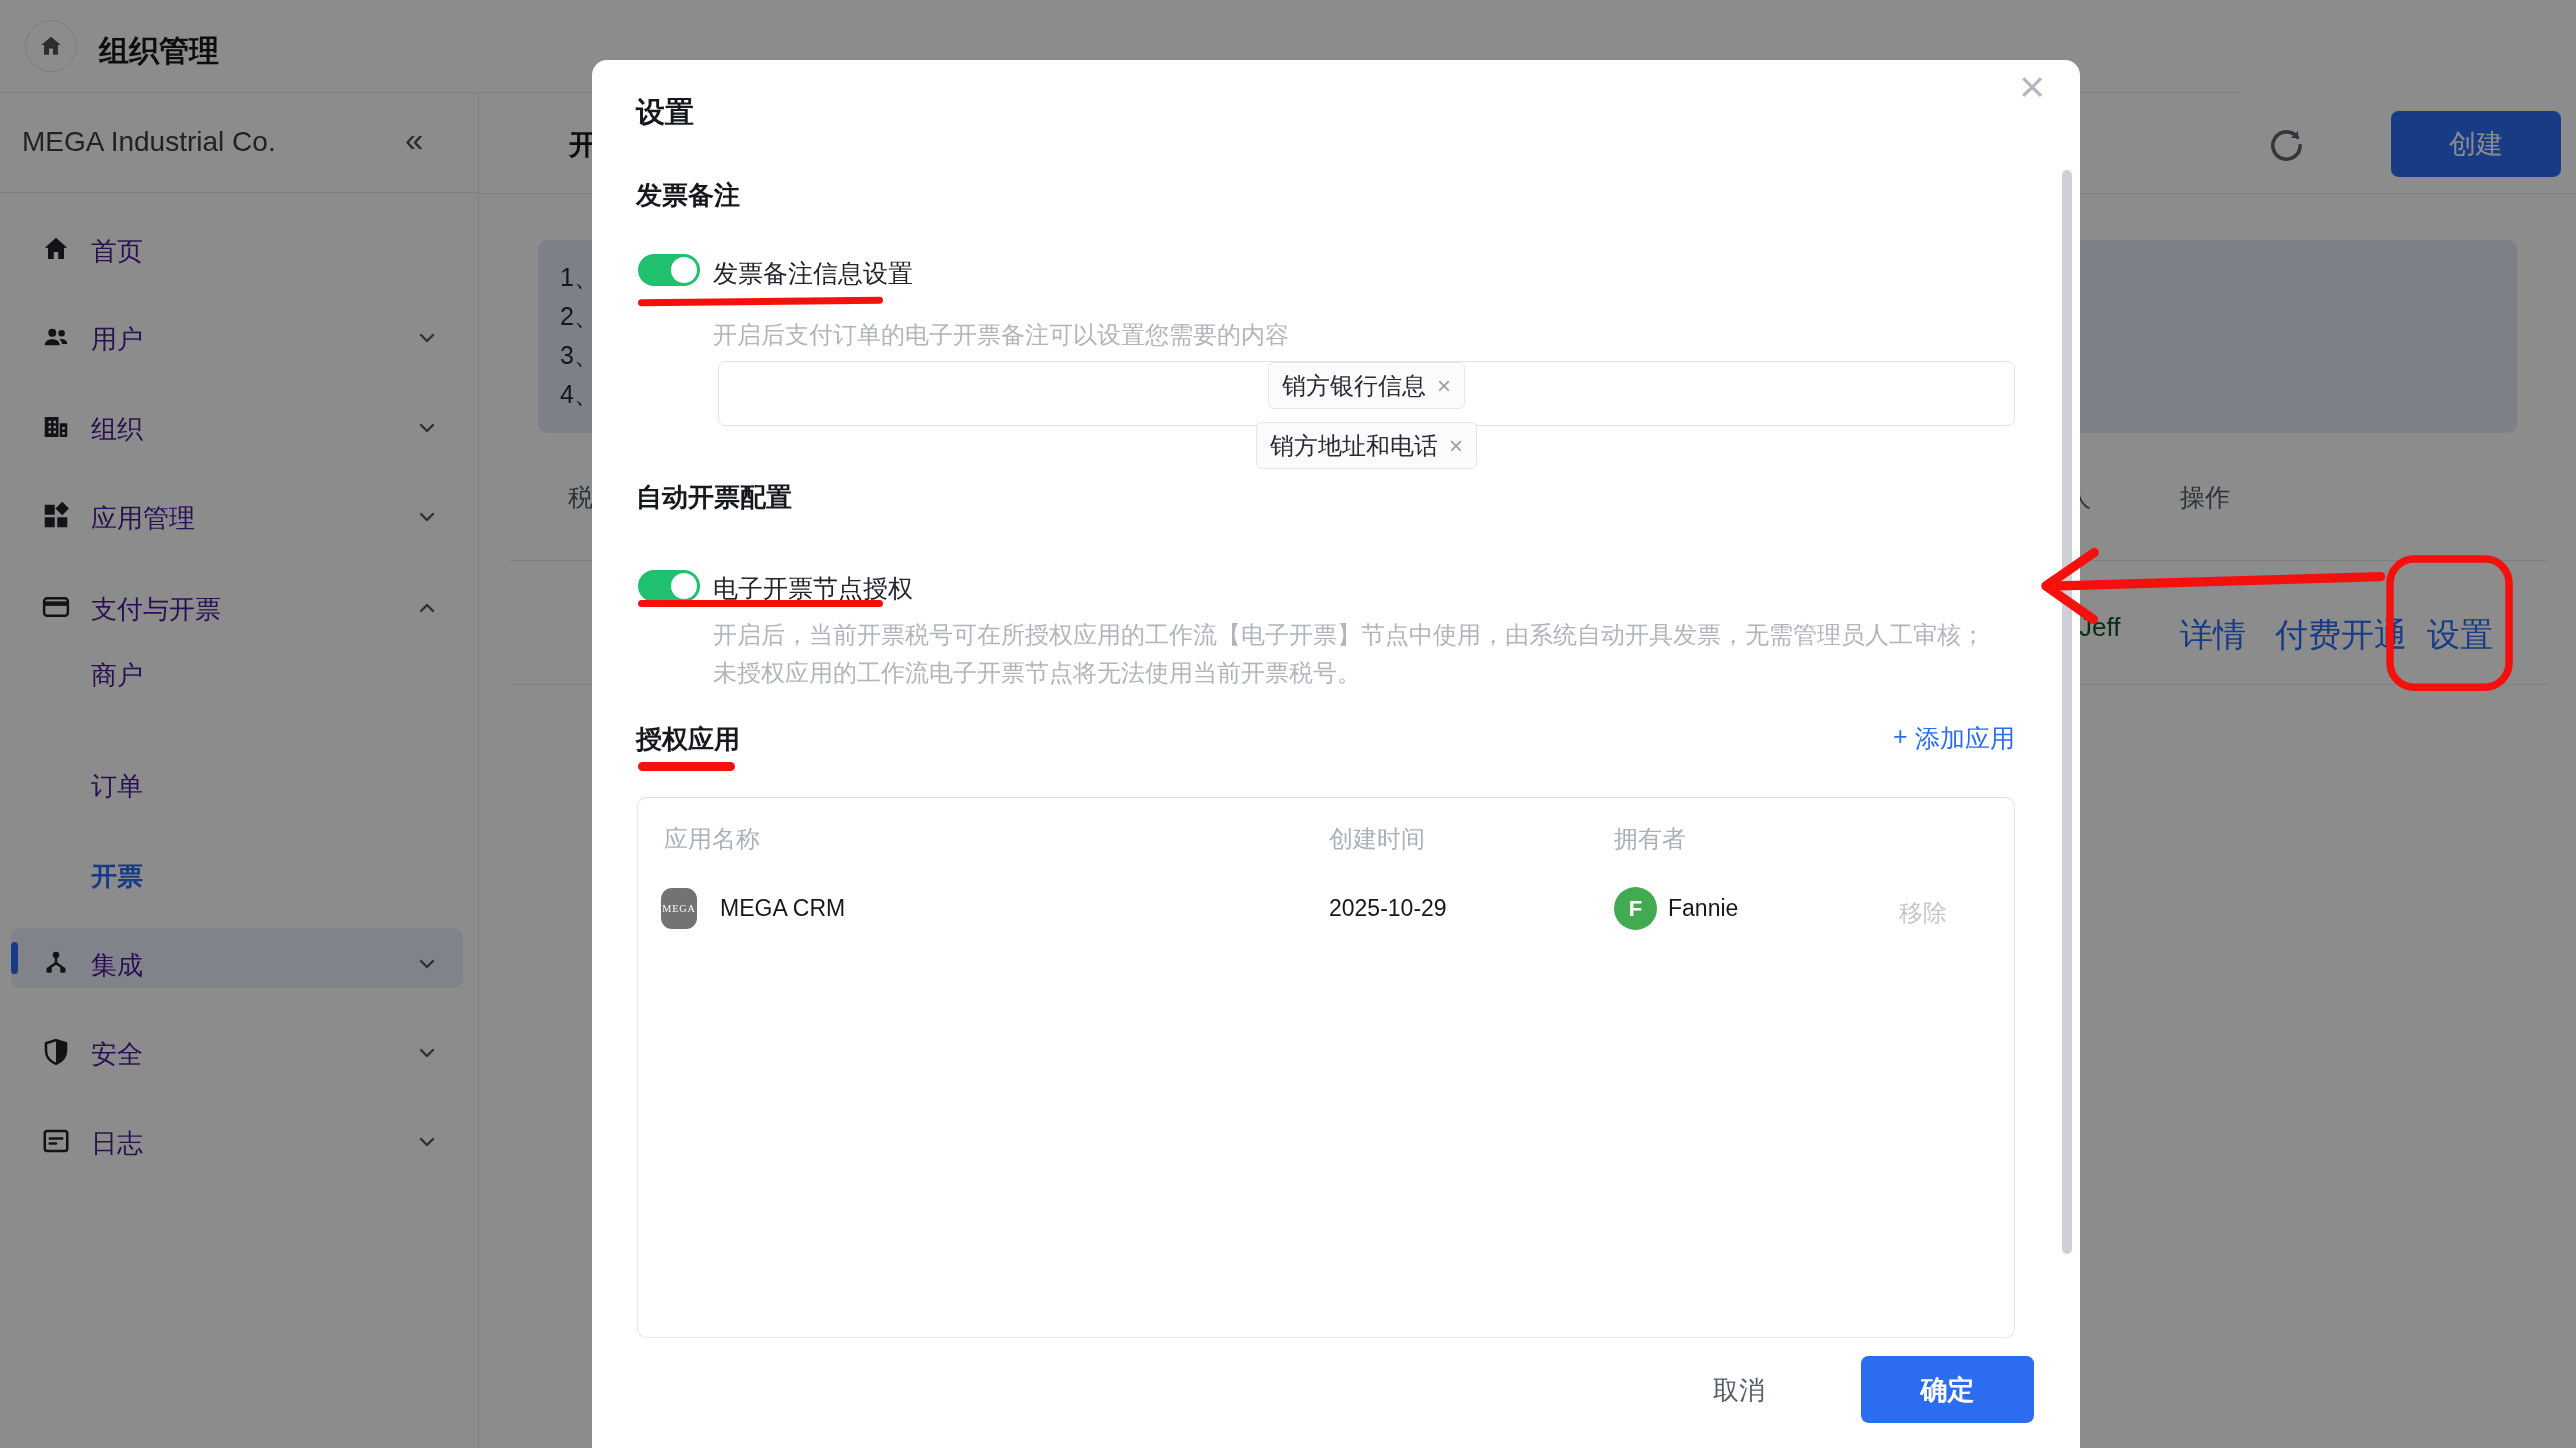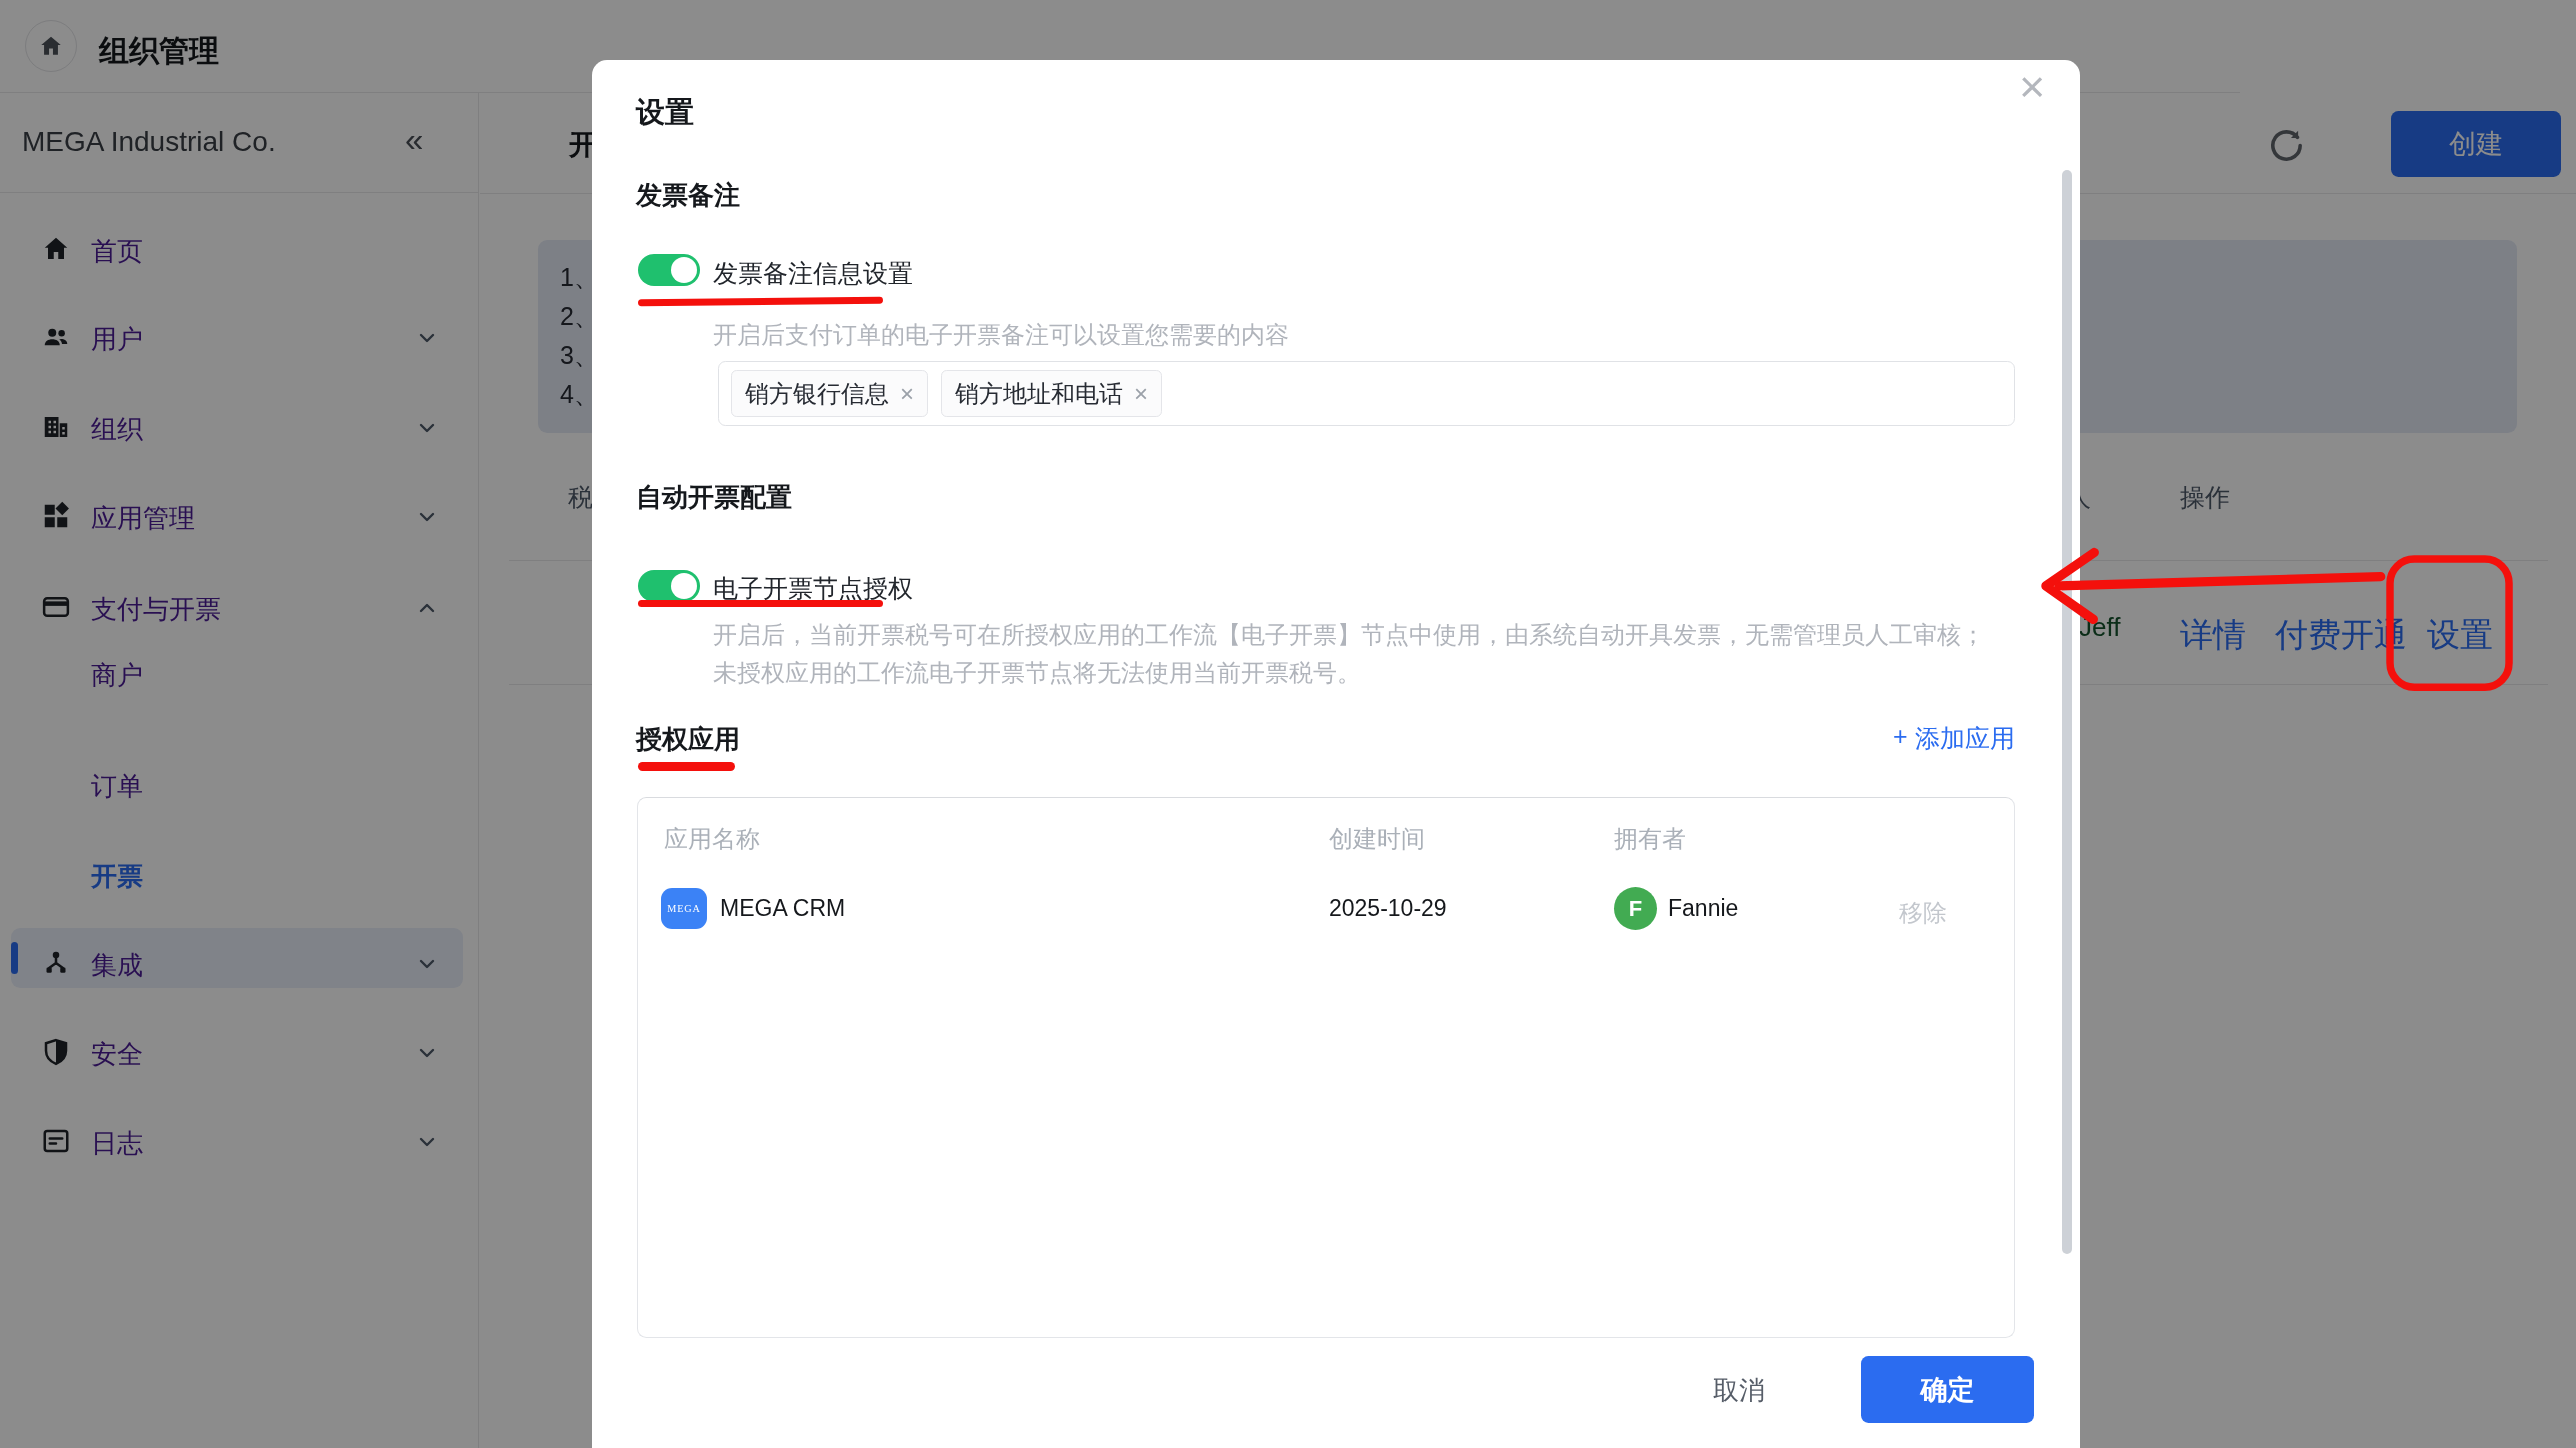--- a/index.html
+++ b/index.html
@@ -48,28 +48,28 @@
   #overlay{left:0;top:0;width:2576px;height:1449px;background:rgba(0,0,0,0.45);z-index:5;}
   #modal{left:592px;top:60px;width:1488px;height:1389px;background:#fff;border-radius:15px 15px 0 0;z-index:10;}
   .modal-title{left:44px;top:33px;font-size:29px;font-weight:bold;color:var(--text-dark);}
   .modal-close{left:1427px;top:3.7px;font-size:45px;color:#b4b7bd;line-height:45px;}
   .sec-heading{position:absolute;left:44px;font-size:26px;font-weight:bold;color:var(--text-dark);}
   .toggle{position:absolute;left:46px;width:62px;height:32px;border-radius:16px;background:var(--toggle-on);}
   .knob{position:absolute;right:2.8px;top:2.8px;width:26px;height:26px;border-radius:50%;background:#fff;}
   .toggle-label{position:absolute;left:121px;font-size:25px;color:#22262c;white-space:nowrap;}
   .desc{position:absolute;left:121px;font-size:24px;color:#b0b4bb;white-space:nowrap;}
   .tag-input{left:126px;top:301px;width:1297px;height:65px;border:1.9px solid #e0e2e6;border-radius:7.4px;
-    display:flex;align-items:center;gap:13px;padding:0 12px;}
+    display:flex;align-items:center;gap:13px;padding:0 12px;flex-direction:column;}
   .tag{display:inline-flex;align-items:center;gap:11px;padding:6.5px 13px;background:#fbfbfc;
     border:0.9px solid #e4e5e9;border-radius:5.6px;font-size:24px;color:#272b33;white-space:nowrap;}
   .tag .x{color:#9ba1a9;font-size:24px;}
   .add-link{position:absolute;right:65px;top:662px;font-size:25px;color:var(--primary);display:flex;gap:7.4px;}
   .apps-box{left:45px;top:737px;width:1378px;height:541px;border:0.9px solid #e3e5e9;border-top-color:#d9dbdf;border-radius:9.3px;}
   .col-h{position:absolute;top:25px;font-size:24px;color:var(--text-light);white-space:nowrap;}
-  .app-icon{left:23px;top:90px;width:46px;height:41px;border-radius:11px;background:#3b82f6;
+  .app-icon{left:23px;top:90px;width:36px;height:41px;border-radius:11px;background:#737373;
     display:flex;align-items:center;justify-content:center;color:#fff;font-size:10.2px;
     font-family:"Liberation Serif","DejaVu Serif",serif;letter-spacing:0.9px;text-align:center;}
   .cell{position:absolute;top:97px;font-size:23px;color:var(--text-dark);white-space:nowrap;}
   .avatar{left:976px;top:89px;width:43px;height:43px;border-radius:50%;background:#42ab52;
     display:flex;align-items:center;justify-content:center;color:#fff;font-size:22px;font-weight:bold;}
   .remove{left:1261px;top:99px;font-size:24px;color:#c3c7cd;}
   .scroll-thumb{left:1470px;top:110px;width:10.2px;height:1084px;background:#cdd1d7;border-radius:5.6px;}
   .cancel-btn{left:1121px;top:1313px;font-size:26px;color:#565d68;}
   .ok-btn{left:1269px;top:1296px;width:173px;height:67px;background:var(--primary);border-radius:7.4px;
     display:flex;align-items:center;justify-content:center;color:#fff;font-size:27px;font-weight:bold;}

